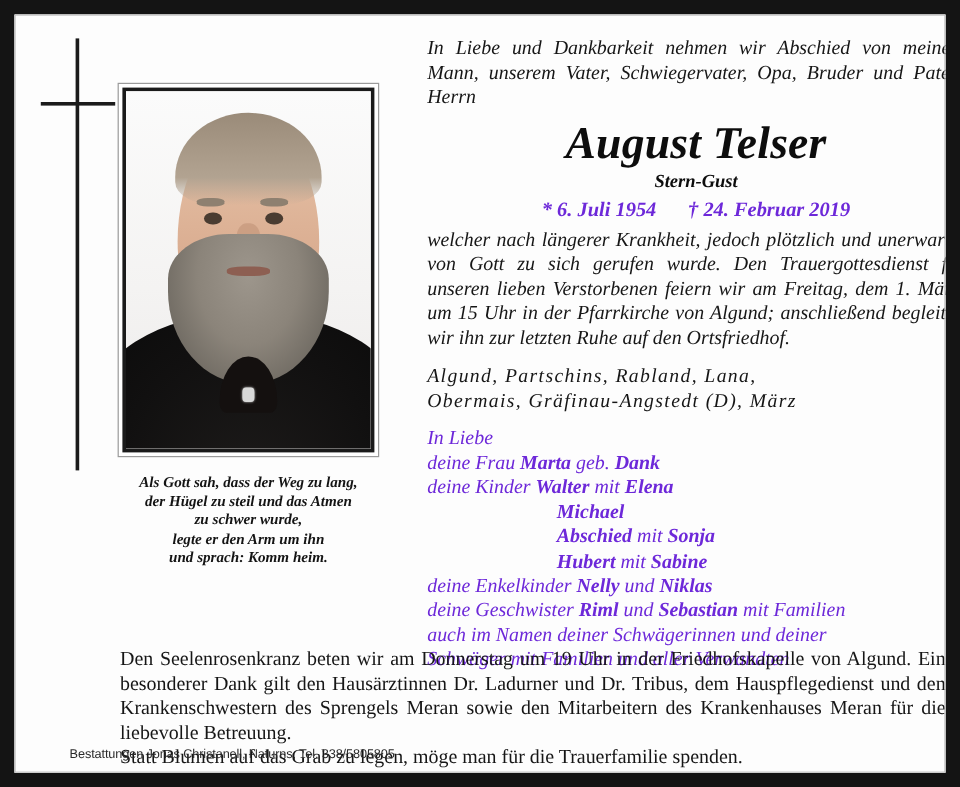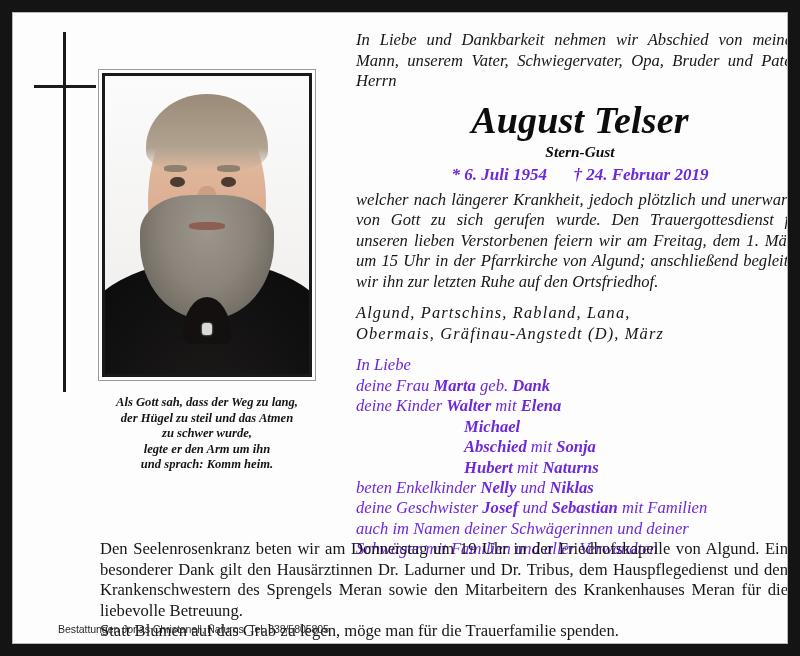--- a/index.html
+++ b/index.html
@@ -362,23 +362,23 @@
       <div>Algund, Partschins, Rabland, Lana,</div>
       <div>Obermais, Gräfinau-Angstedt (D), März</div>
     </div>
     <div class="family">
       <div class="row">In Liebe</div>
       <div id="family-rows">
           <div class="row"><span>deine Frau </span><b>Marta</b><span> geb. </span><b>Dank</b></div>
           <div class="row"><span>deine Kinder </span><b>Walter</b><span> mit </span><b>Elena</b></div>
           <div class="row indent"><b>Michael</b></div>
           <div class="row indent"><b>Abschied</b><span> mit </span><b>Sonja</b></div>
-          <div class="row indent"><b>Hubert</b><span> mit </span><b>Naturns</b></div>
-          <div class="row"><span>beten Enkelkinder </span><b>Nelly</b><span> und </span><b>Niklas</b></div>
-          <div class="row"><span>deine Geschwister </span><b>Josef</b><span> und </span><b>Sebastian</b><span> mit Familien</span></div>
+          <div class="row indent"><b>Hubert</b><span> mit </span><b>Sabine</b></div>
+          <div class="row"><span>deine Enkelkinder </span><b>Nelly</b><span> und </span><b>Niklas</b></div>
+          <div class="row"><span>deine Geschwister </span><b>Riml</b><span> und </span><b>Sebastian</b><span> mit Familien</span></div>
         </div>
       <div class="row">auch im Namen deiner Schwägerinnen und deiner</div>
       <div class="row">Schwäger mit Familien und aller Verwandten</div>
     </div>
   </div>
 
   <div class="closing">
     <div>Den Seelenrosenkranz beten wir am Donnerstag um 19 Uhr in der Friedhofskapelle von Algund. Ein besonderer Dank gilt den Hausärztinnen Dr. Ladurner und Dr. Tribus, dem Hauspflegedienst und den Krankenschwestern des Sprengels Meran sowie den Mitarbeitern des Krankenhauses Meran für die liebevolle Betreuung.</div>
     <div class="last">Statt Blumen auf das Grab zu legen, möge man für die Trauerfamilie spenden.</div>
   </div>

